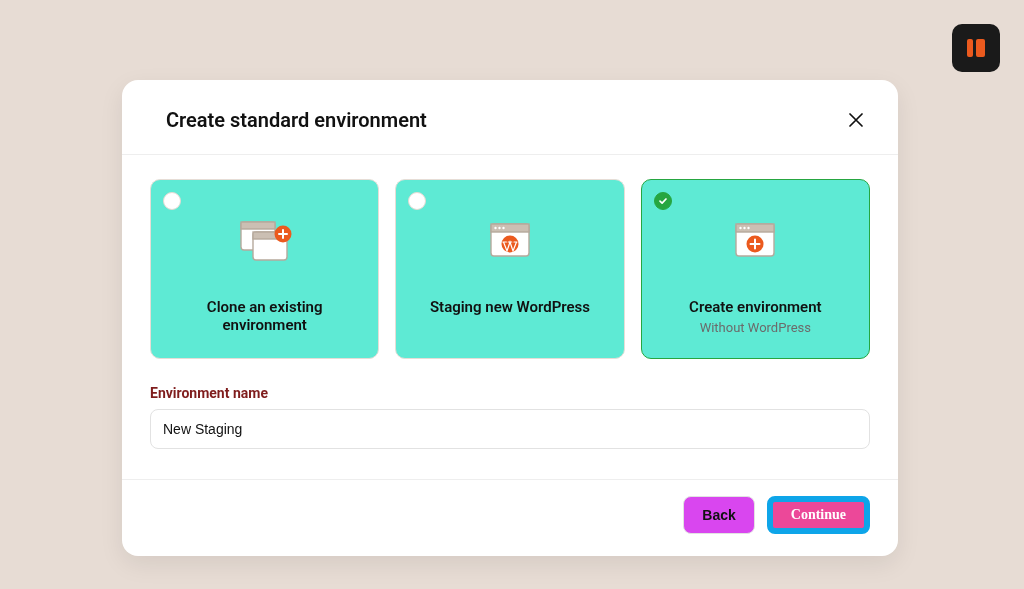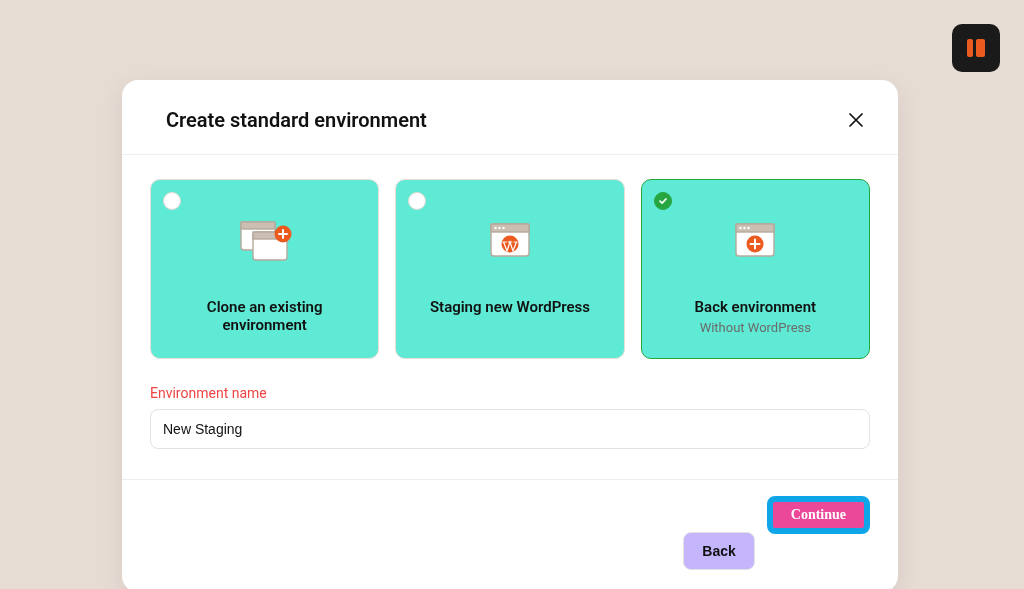--- a/index.html
+++ b/index.html
@@ -125,22 +125,22 @@
   .option-titles-wrap {
     min-height: 48px;
     display: flex;
     flex-direction: column;
     align-items: center;
     justify-content: flex-start;
     margin-bottom: 6px;
   }
   .field-label {
     font-size: 14px;
-    font-weight: 400;
-    color: #ef4444;
+    font-weight: 700;
+    color: #7f1d1d;
     margin-top: 26px;
     margin-bottom: 8px;
   }
   .env-input {
     width: 100%;
     height: 40px;
     border: 1px solid #e2e2e2;
     border-radius: 8px;
     padding: 8px 12px;
     font-size: 14px;
@@ -158,24 +158,23 @@
     height: 38px;
     padding: 0 18px;
     border-radius: 8px;
     font-size: 14px;
     font-weight: 600;
     cursor: pointer;
     display: inline-flex;
     align-items: center;
   }
   .btn-secondary {
-    background: #c4b5fd;
+    background: #d946ef;
     border: 1px solid #e2e2e2;
     color: #111;
-    margin-top: 36px;
   }
   .btn-primary {
     background: #ec4899;
     border: 6px solid #0ea5e9;
     color: #ffffff;
     font-family: Liberation Serif, serif;
   }
 </style>
 </head>
 <body>
@@ -248,21 +247,21 @@
             <rect x="3" y="3" width="38" height="32" rx="3" fill="#fff" stroke="#b6a99c" stroke-width="1.4"></rect>
             <rect x="3" y="3" width="38" height="8" fill="#cbbfb3" stroke="#b6a99c" stroke-width="1.4"></rect>
             <circle cx="7.5" cy="7" r="1.2" fill="#fff"></circle>
             <circle cx="11.5" cy="7" r="1.2" fill="#fff"></circle>
             <circle cx="15.5" cy="7" r="1.2" fill="#fff"></circle>
             <circle cx="22" cy="23" r="8.5" fill="#eb5a1e"></circle>
             <path d="M22 18.5 v9 M17.5 23 h9" stroke="#fff" stroke-width="2" stroke-linecap="round"></path>
           </svg>
         </div>
         <div class="option-titles-wrap">
-          <div class="option-title">Back environment</div>
+          <div class="option-title">Create environment</div>
           <div class="option-sub">Without WordPress</div>
         </div>
       </div>
 
     </div>
 
     <div class="field-label">Environment name</div>
     <input class="env-input" type="text" value="New Staging" style="">
   </div>
 

